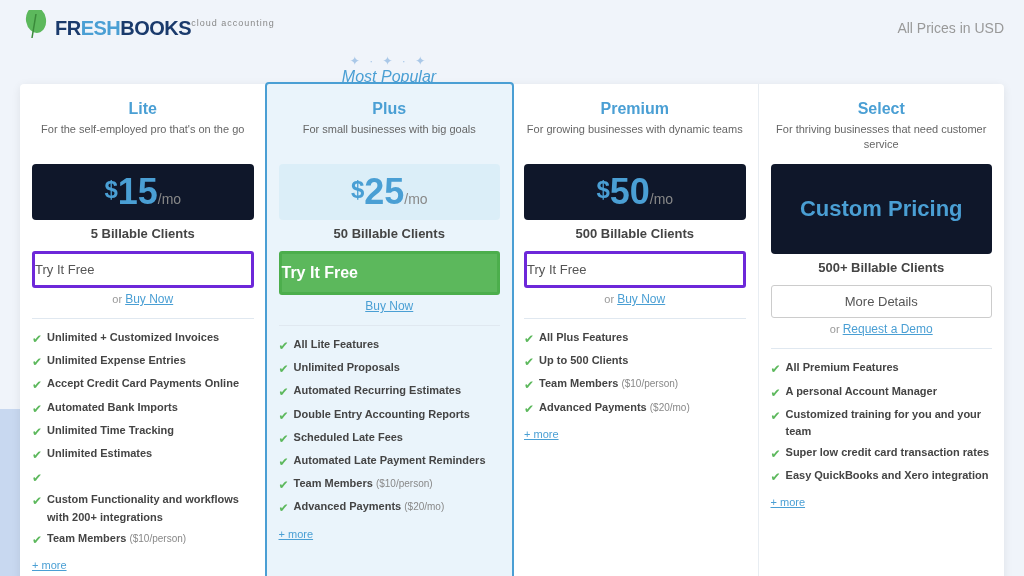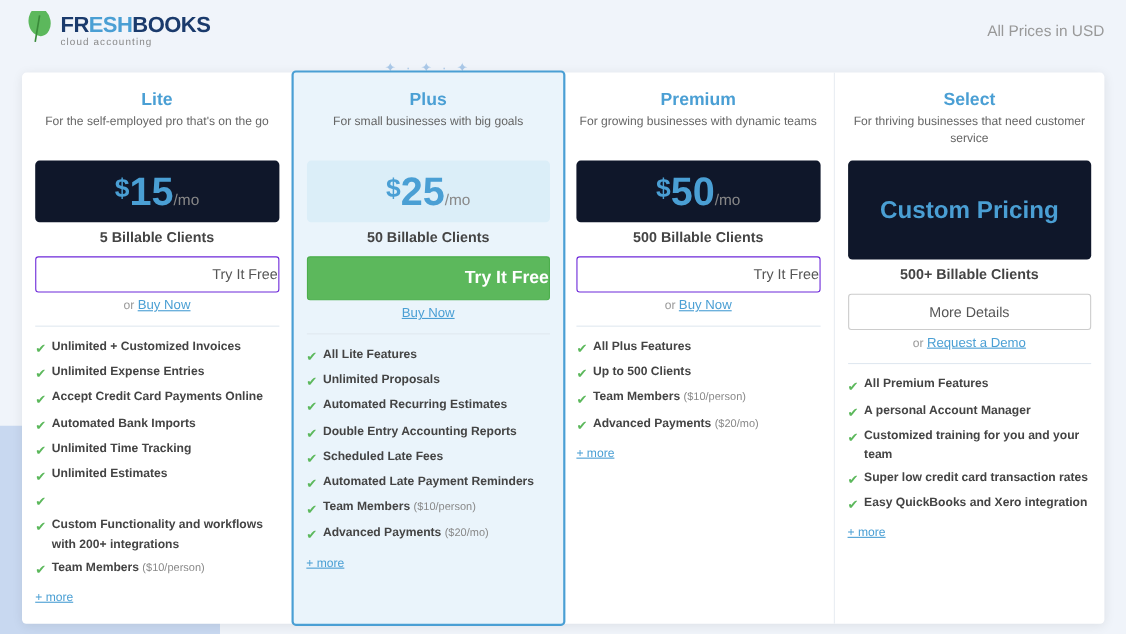--- a/index.html
+++ b/index.html
@@ -123,25 +123,25 @@
       font-weight: bold;
       color: #4a9fd4;
       text-align: center;
       margin: 22px 0;
       line-height: 1.2;
     }
     .btn-try {
       display: block;
       width: 100%;
       padding: 8px 0;
-      border: 1px solid #6d28d9;
+      border: 3px solid #6d28d9;
       background: white;
       color: #555;
       font-size: 13px;
-      text-align: right;
+      text-align: left;
       border-radius: 3px;
       cursor: pointer;
       margin-bottom: 4px;
     }
     .btn-try.green {
       background: #5cb85c;
       border-color: #4cae4c;
       color: white;
       font-size: 16px;
       font-weight: bold;
@@ -216,21 +216,20 @@
     }
 
     
     .freshbooks-logo {
       display: flex;
       align-items: center;
       gap: 3px;
     }
     .logo-brand {
       display: flex;
-      flex-direction: column;
     }
     .logo-name {
       font-size: 20px;
       font-weight: 900;
       color: #1a3a6c;
       line-height: 1;
       letter-spacing: -0.5px;
     }
     .logo-tagline {
       font-size: 9px;
@@ -261,20 +260,21 @@
       </div>
     </div>
     <div class="price-label">All Prices in USD</div>
   </div>
 
   <div style="display:flex; margin-bottom:0;">
     <div style="flex:1;"></div>
     <div style="flex:1; position:relative;">
       <div class="most-popular-banner">
         <div class="stars">✦ · ✦ · ✦</div>
+        <div class="label">Most Popular</div>
       </div>
     </div>
     <div style="flex:1;"></div>
     <div style="flex:1;"></div>
   </div>
 
   <div class="plans-container">
 
     <div class="plan-col">
       <div class="plan-name">Lite</div>

